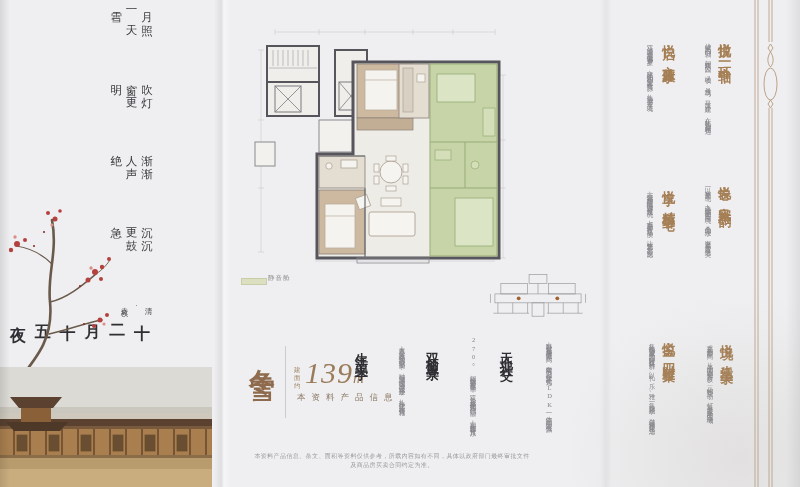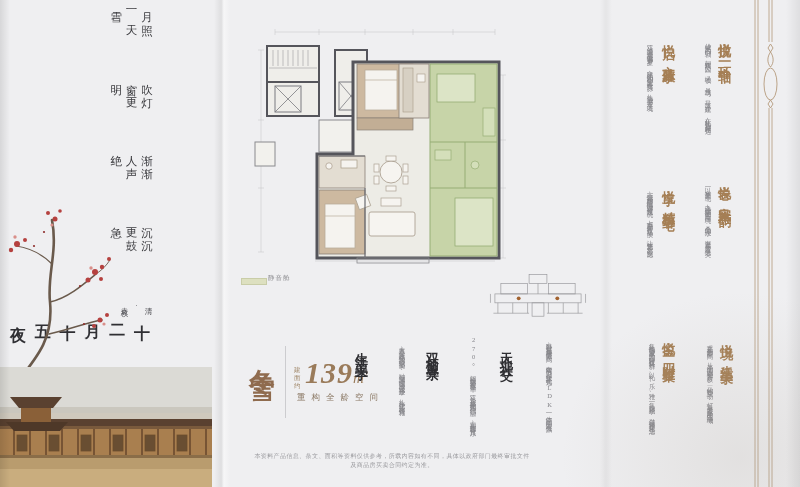--- a/index.html
+++ b/index.html
@@ -13,21 +13,21 @@
   .poem-title{font-size:16px;letter-spacing:5px;line-height:1.55;font-weight:600;}
   .poem-author{font-size:7.5px;letter-spacing:2px;line-height:1.6;padding-top:46px;color:#55555a;}
   .poem-line{font-size:11.5px;letter-spacing:13px;line-height:1.34;padding-top:34px;color:#3a3a3e;}
   
   .unit-name{left:246px;top:348px;font-size:26px;letter-spacing:9px;line-height:1.2;
              color:#8f6b4e;font-weight:600;}
   .unit-divider{left:285px;top:346px;width:1px;height:72px;background:#cccccf;}
   .area-row{left:294px;top:356px;width:110px;color:#9a7b5a;}
   .area-prefix{display:inline-block;width:9px;font-size:6.5px;line-height:1.25;vertical-align:bottom;
                margin-right:2px;color:#a08769;}
-  .area-value{font-size:30px;font-style:italic;font-weight:700;letter-spacing:1px;}
+  .area-value{font-size:30px;font-style:italic;font-weight:400;letter-spacing:1px;}
   .area-unit{font-size:15px;font-style:italic;margin-top:14px;}
   .area-unit sup{font-size:8px;}
   .unit-layout{left:297px;top:392px;font-size:8.5px;letter-spacing:6px;color:#8c7a66;}
   
   .legend-swatch{left:241px;top:278px;width:24px;height:5px;background:#dde0c0;border:0.5px solid #c9cda8;}
   .legend-label{left:268px;top:274px;font-size:6.5px;color:#8a8a8e;letter-spacing:1px;}
   
   .feat-title{font-size:13px;letter-spacing:5px;line-height:1.3;color:#2f2f33;font-weight:600;}
   .vpara{font-size:6.5px;letter-spacing:1.5px;line-height:1.72;color:#85858a;}
   
@@ -261,21 +261,21 @@
     </g>
     <circle cx="44" cy="38" r="2.6" fill="#a2622f"></circle>
     <circle cx="96" cy="38" r="2.6" fill="#a2622f"></circle>
   </svg>
 
   <div class="abs vtext unit-name">冬雪</div>
   <div class="abs unit-divider"></div>
   <div class="abs area-row">
     <span class="area-prefix">建面约</span><span class="area-value">139</span><span class="area-unit"><span>m</span><sup>2</sup></span>
   </div>
-  <div class="abs unit-layout">重构全龄空间</div>
+  <div class="abs unit-layout">本资料产品信息</div>
 
   <div class="abs vtext feat-title" style="left:352px;top:342px;height:90px">生活美学</div>
   <div class="abs vtext vpara" style="left:372px;top:340px;width:36px;height:108px">主人尊享家政动线与收纳美学，独立洄游动线自成仪式序章，礼序生活从容优雅。</div>
 
   <div class="abs vtext feat-title" style="left:423px;top:342px;height:90px">双栖尊崇</div>
   <div class="abs vtext vpara" style="left:443px;top:336px;width:36px;height:108px">270°阔景飘窗揽尽繁华，双套房格局礼遇两代同堂，主宾相宜各得其乐。</div>
 
   <div class="abs vtext feat-title" style="left:497px;top:342px;height:90px">天地社交</div>
   <div class="abs vtext vpara" style="left:517px;top:336px;width:38px;height:108px">主卧舒居私属星级更衣间，奢阔双卫独立沐浴礼遇，LDK一体空间纳大境气象。</div>
 

